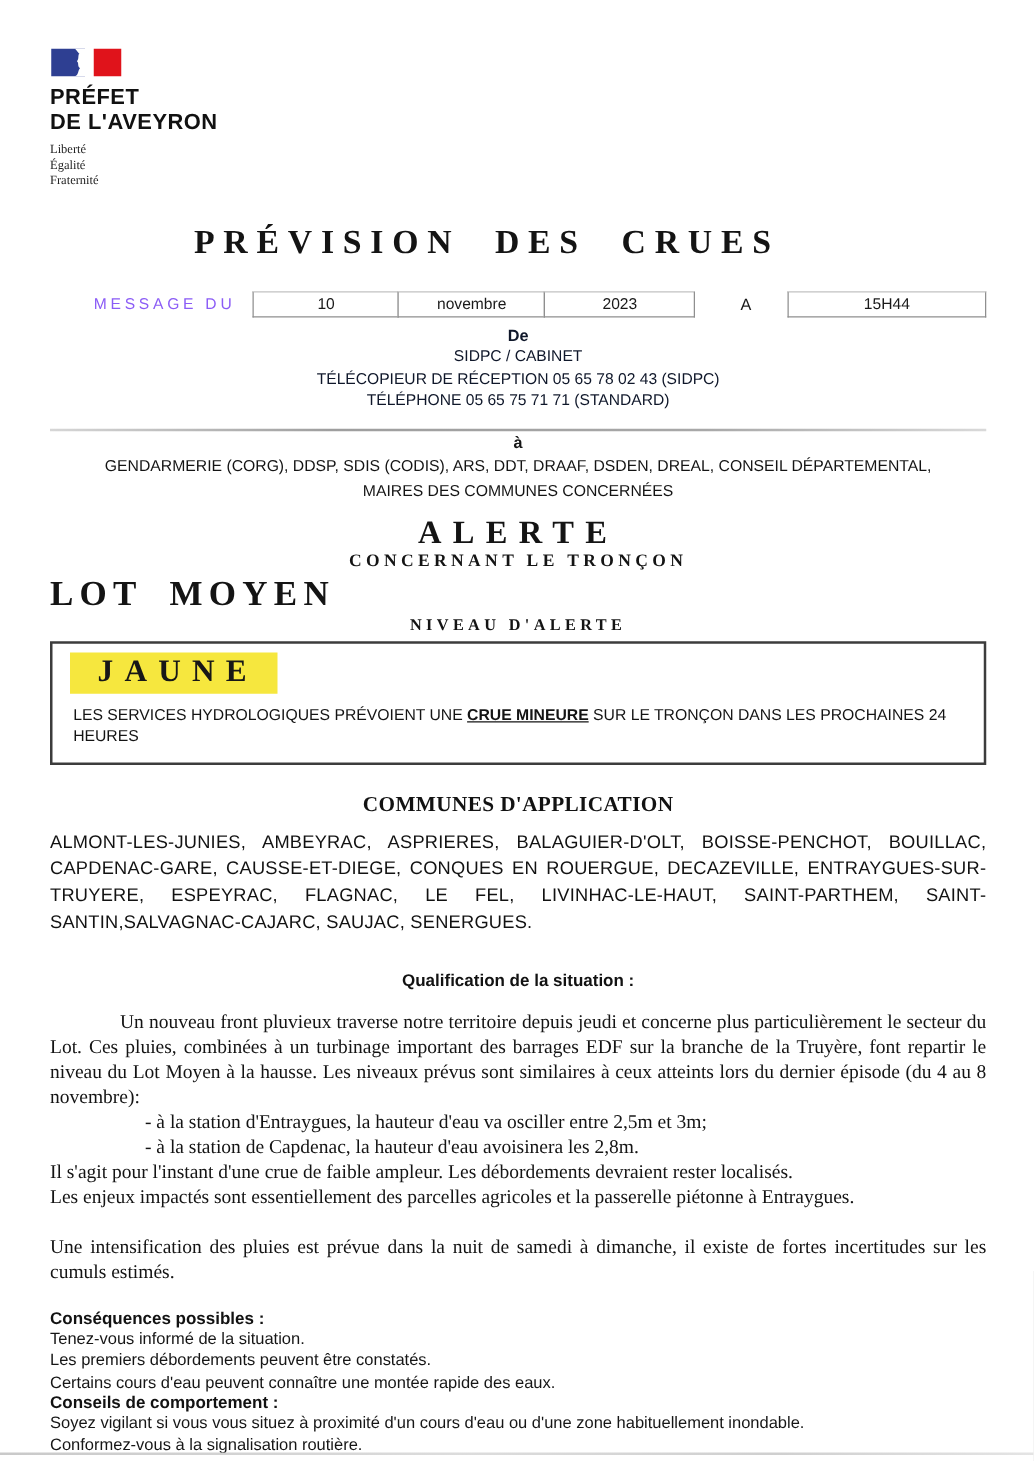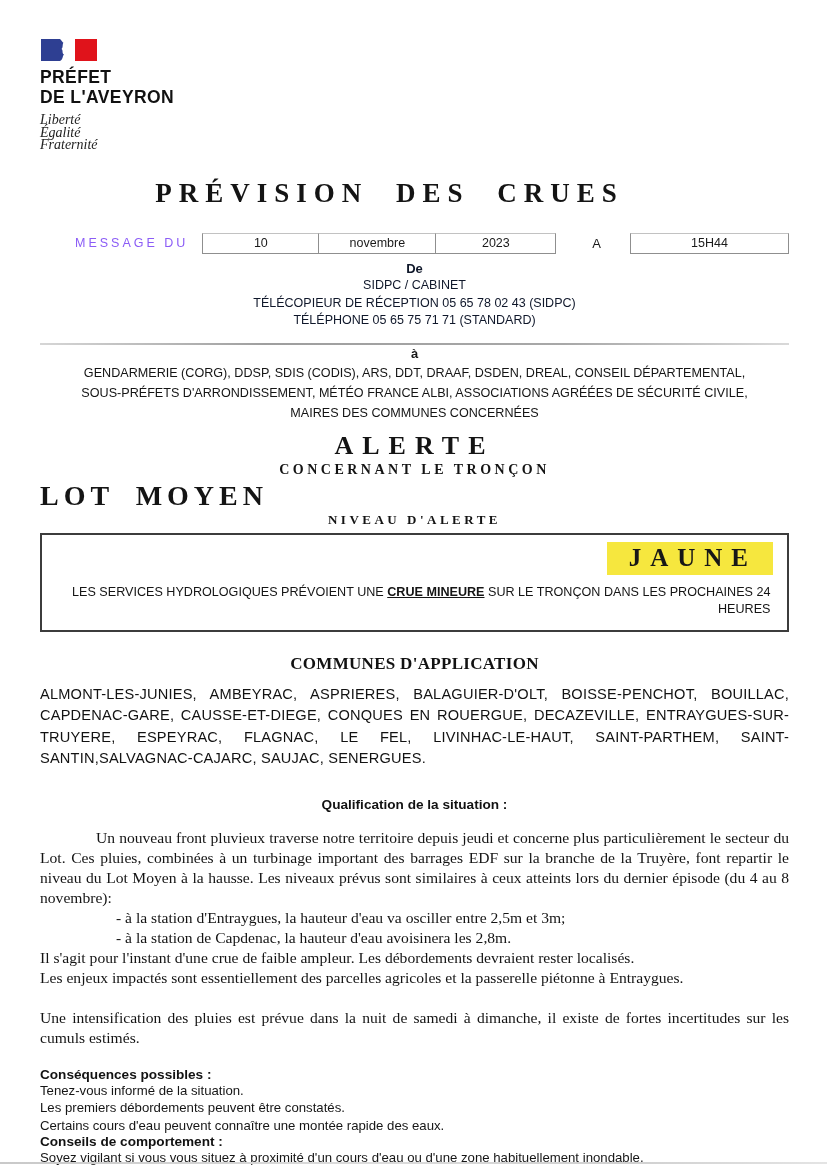--- a/index.html
+++ b/index.html
@@ -23,22 +23,21 @@
     font-family: "Liberation Sans", sans-serif;
     font-weight: bold;
     font-size: 17.5px;
     letter-spacing: 0.4px;
     line-height: 20px;
     color: #111;
   }
   .motto {
     margin-top: 7px;
     font-family: "Liberation Serif", serif;
-    font-style: italic;
-    font-size: 14px;
+    font-size: 10px;
     line-height: 12.5px;
     color: #222;
   }
 
   
   .doc-title {
     margin-top: 26px;
     text-align: center;
     font-family: "Liberation Serif", serif;
     font-weight: bold;
@@ -106,21 +105,21 @@
     margin-top: 0px; text-align: center;
     font-family: "Liberation Serif", serif; font-weight: bold;
     font-size: 13px; letter-spacing: 3.5px; color: #141414;
   }
 
   
   .forecast-box {
     margin-top: 5px;
     border: 2px solid #3c3c3c;
     padding: 7px 14px 12px 14px;
-    text-align: right;
+    text-align: left;
   }
   .level-badge {
     display: inline-block;
     background: #f6e73e;
     font-family: "Liberation Serif", serif;
     font-weight: bold;
     font-size: 25px;
     letter-spacing: 9px;
     padding: 2px 16px 3px 22px;
     color: #171717;
@@ -218,21 +217,20 @@
       <div>SIDPC / CABINET</div>
       <div>TÉLÉCOPIEUR DE RÉCEPTION 05 65 78 02 43 (SIDPC)</div>
       <div>TÉLÉPHONE 05 65 75 71 71 (STANDARD)</div>
     </div>
 
     <div class="divider"></div>
 
     <div class="to-a">à</div>
     <div class="recipients">
       <div>GENDARMERIE (CORG), DDSP, SDIS (CODIS), ARS, DDT, DRAAF, DSDEN, DREAL, CONSEIL DÉPARTEMENTAL,</div>
-      <div>SOUS-PRÉFETS D'ARRONDISSEMENT, MÉTÉO FRANCE ALBI, ASSOCIATIONS AGRÉÉES DE SÉCURITÉ CIVILE,</div>
       <div>MAIRES DES COMMUNES CONCERNÉES</div>
     </div>
 
     <div class="alert-title">ALERTE</div>
     <div class="alert-subtitle">CONCERNANT LE TRONÇON</div>
     <div class="alert-section">LOT MOYEN</div>
     <div class="alert-level-label">NIVEAU D'ALERTE</div>
 
     <div class="forecast-box">
       <span class="level-badge">JAUNE</span>

